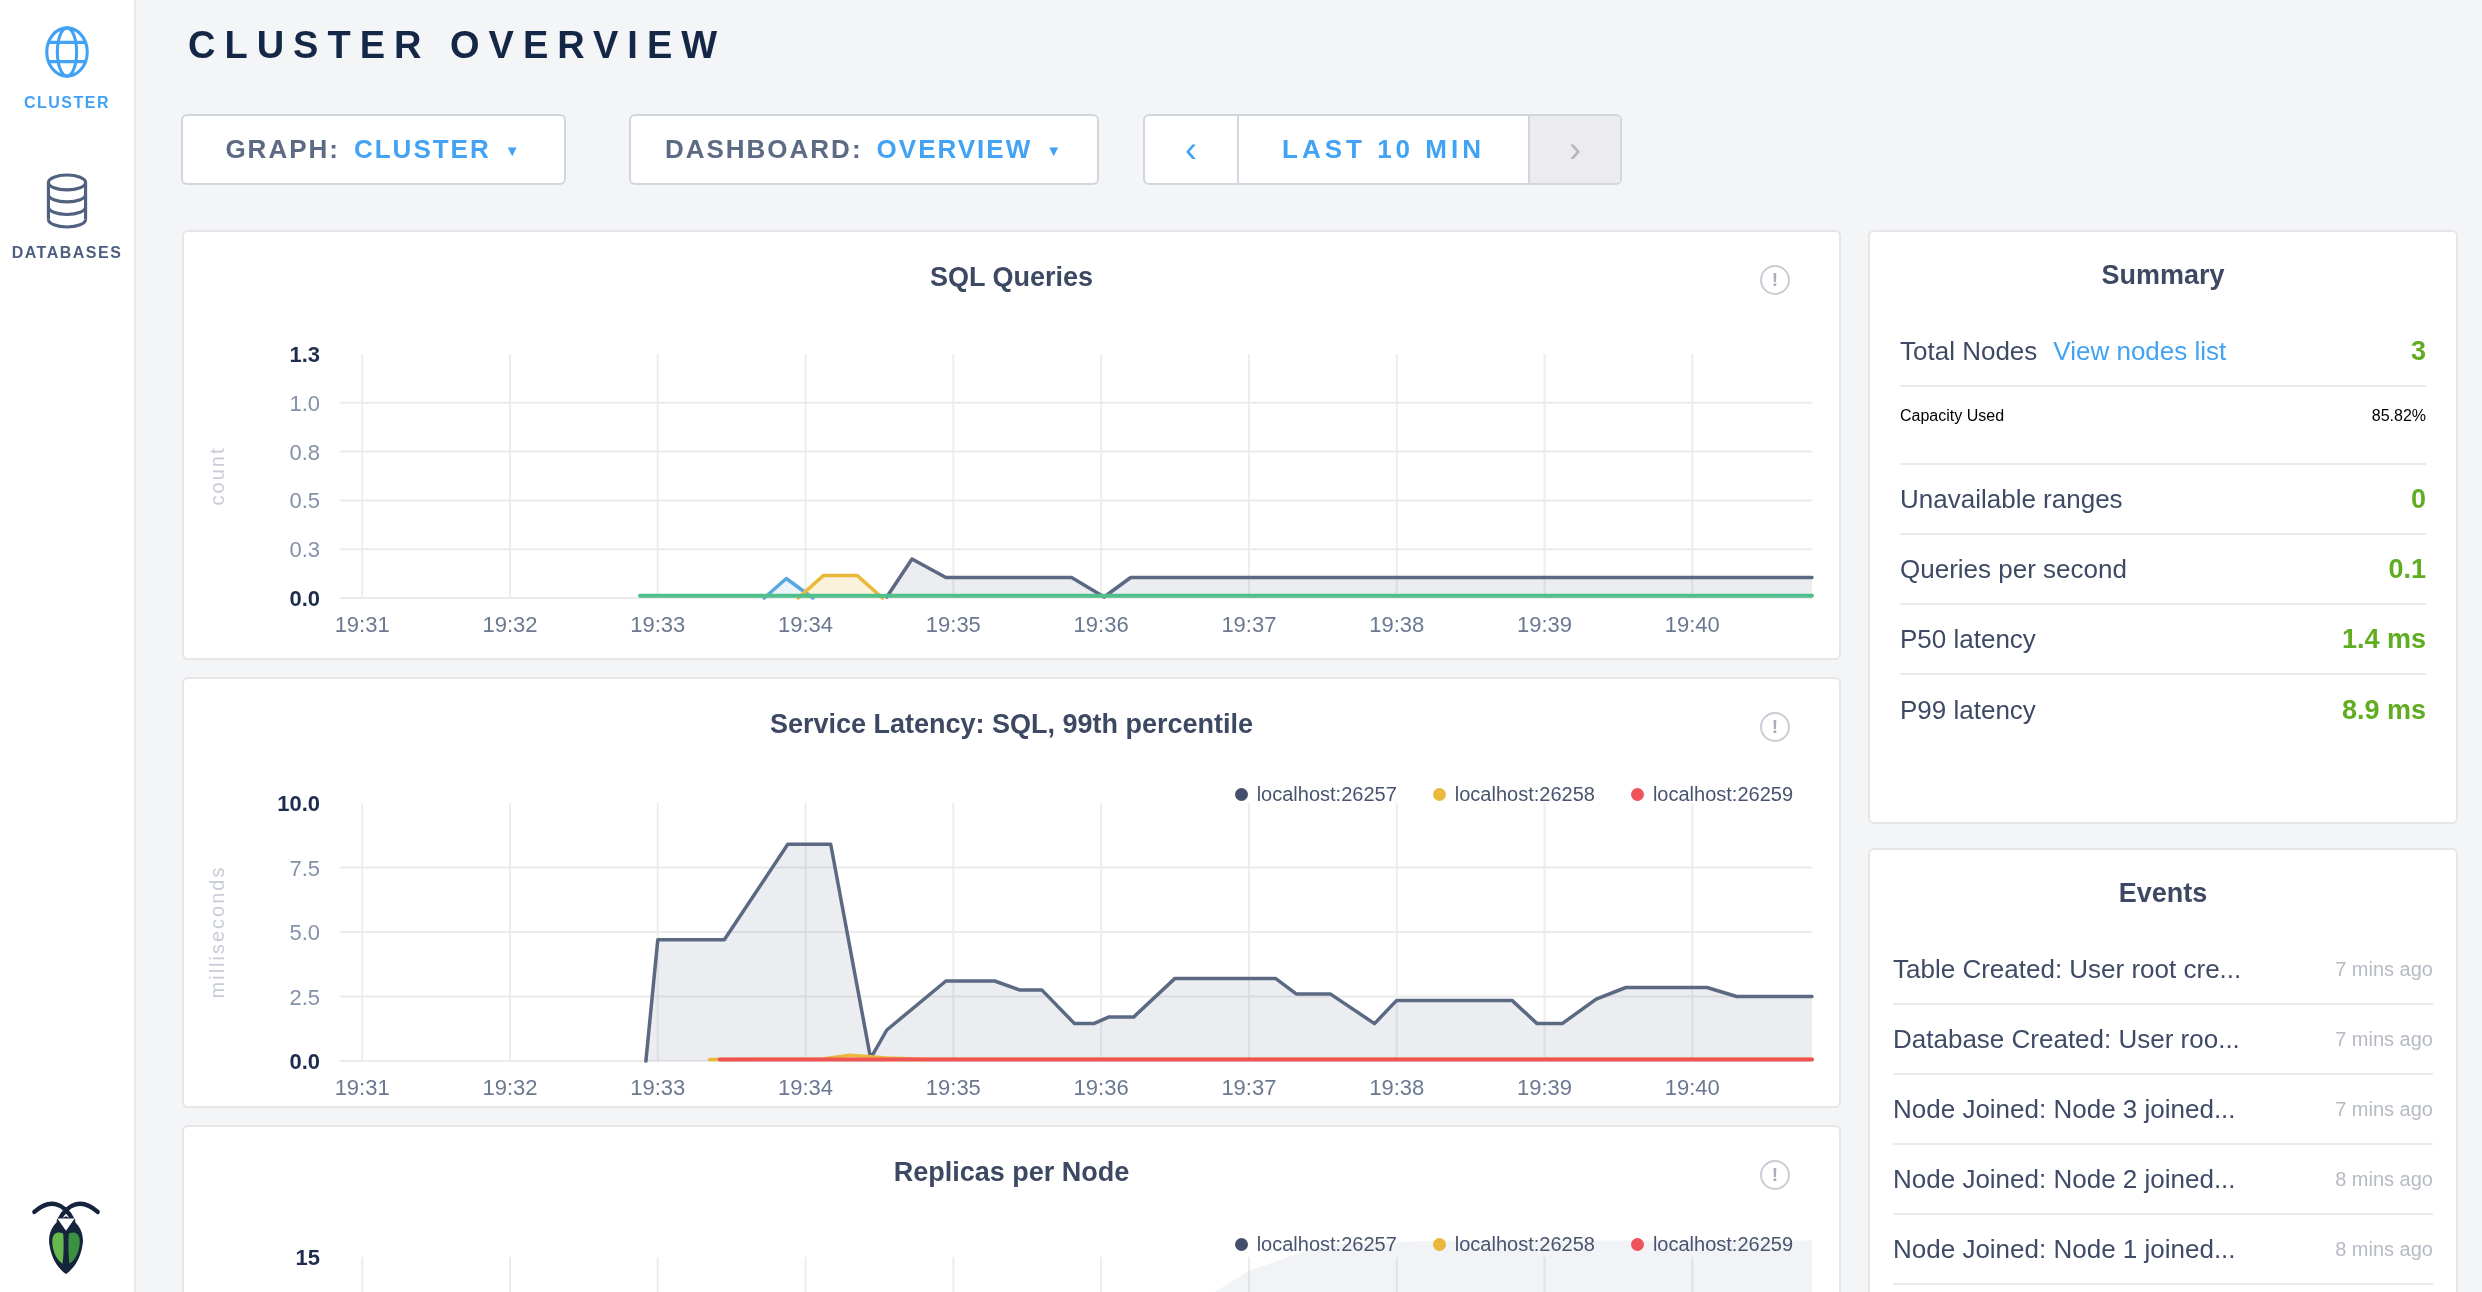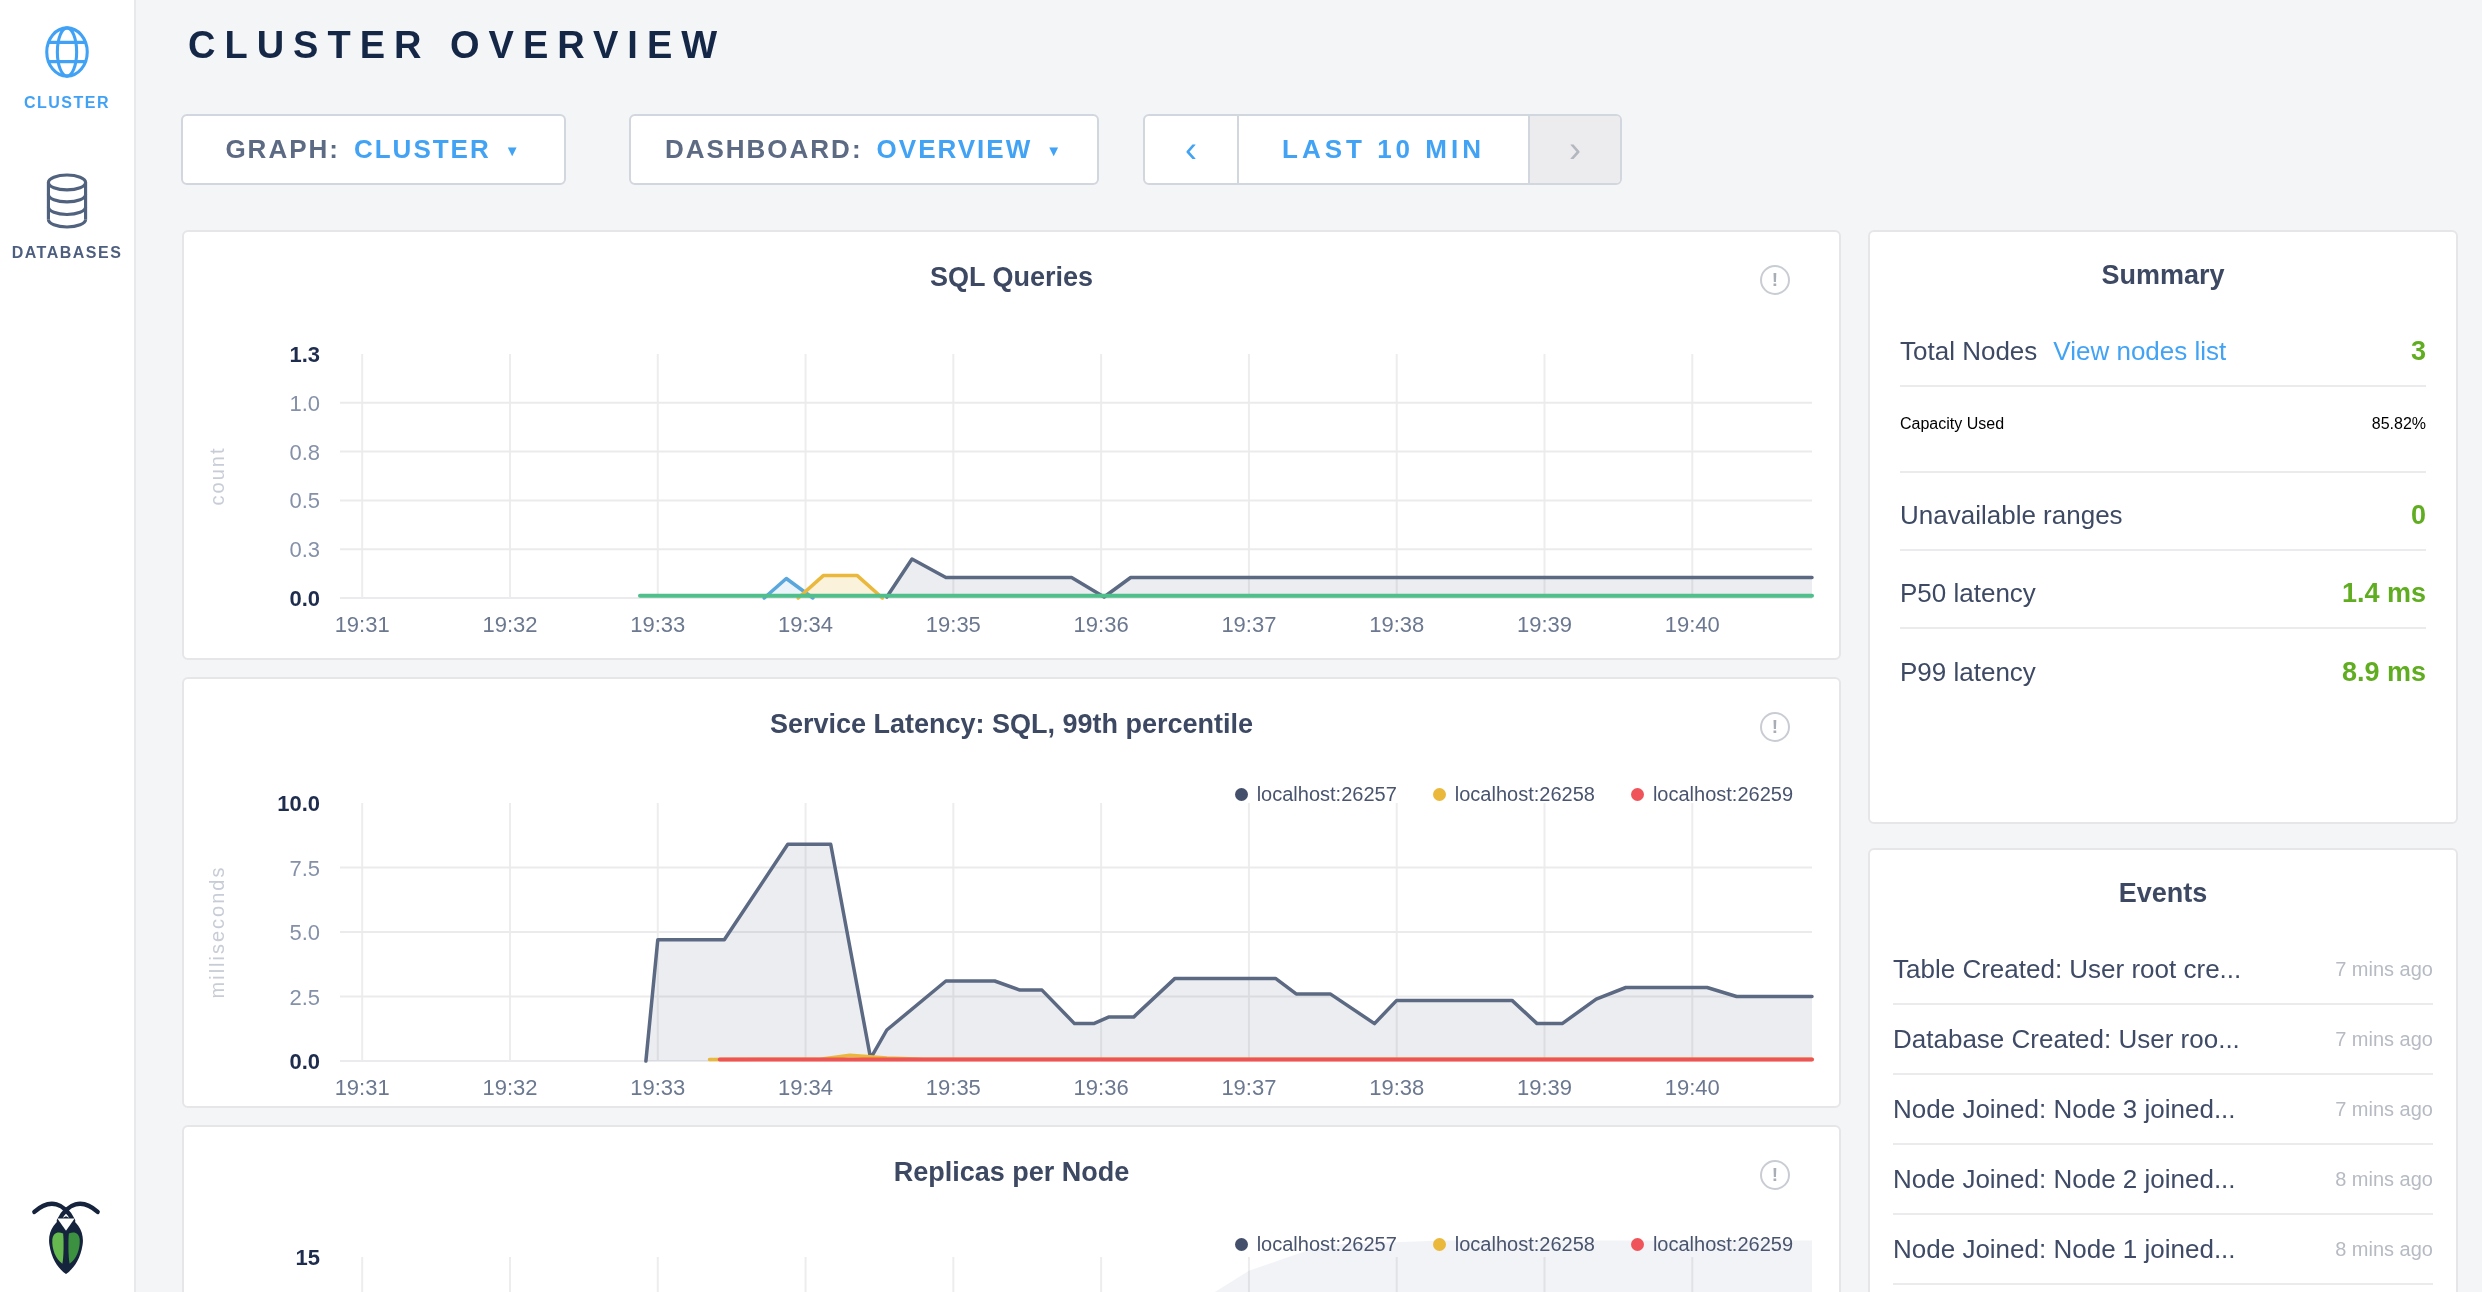--- a/index.html
+++ b/index.html
@@ -48,21 +48,21 @@
 
   svg.plot { position:absolute; left:0; top:0; }
   svg text { font-family:"Liberation Sans", sans-serif; }
   .ylab { font-size:22px; fill:#8591a8; }
   .ylab.dark { fill:#1e2c4e; font-weight:700; }
   .xlab { font-size:22px; fill:#6b7890; }
   .unit { font-size:20px; fill:#c7ccd6; letter-spacing:2px; }
 
   
   .panel-title { text-align:center; margin-top:28px; margin-bottom:26px; font-size:27px; font-weight:700; color:#3d4963; }
-  .srow { display:flex; align-items:center; justify-content:space-between; height:70px; margin:8px 30px; border-bottom:2px solid #ebebed; }
+  .srow { display:flex; align-items:center; justify-content:space-between; height:70px; margin:0 30px; border-bottom:2px solid #ebebed; }
   .srow:last-child { border-bottom:none; }
   .srow .lbl { font-size:26px; color:#3e4a64; white-space:nowrap; }
   .srow .val { font-size:27px; font-weight:700; color:#61ad21; white-space:nowrap; }
   .link { color:#42a3f5; margin-left:16px; cursor:pointer; }
   .srow-cap { display:block; height:auto; padding-bottom:18px; margin:0 30px; border-bottom:2px solid #ebebed; }
   .srow-cap .capline { display:flex; align-items:center; justify-content:space-between; height:58px; }
   .cap-desc { font-size:22px; color:#9aa0ac; line-height:33px; max-width:500px; }
   .erow { display:flex; align-items:center; justify-content:space-between; height:70px; margin:0 23px; border-bottom:2px solid #ebebed; }
   .erow .etxt { font-size:26px; color:#3f4b66; white-space:nowrap; overflow:hidden; max-width:350px; }
   .erow .etime { font-size:20px; color:#b6bac3; white-space:nowrap; margin-left:12px; }
@@ -290,20 +290,24 @@
     <div class="capline">
       <span class="lbl">Capacity Used</span>
       <span class="val">85.82%</span>
     </div>
   </div>
   <div class="srow">
     <span class="lbl">Unavailable ranges</span>
     <span class="val">0</span>
   </div>
   <div class="srow">
+    <span class="lbl">Queries per second</span>
+    <span class="val">0.1</span>
+  </div>
+  <div class="srow">
     <span class="lbl">P50 latency</span>
     <span class="val">1.4 ms</span>
   </div>
   <div class="srow">
     <span class="lbl">P99 latency</span>
     <span class="val">8.9 ms</span>
   </div>
 </div>
 
 <div class="card" id="events-card">

